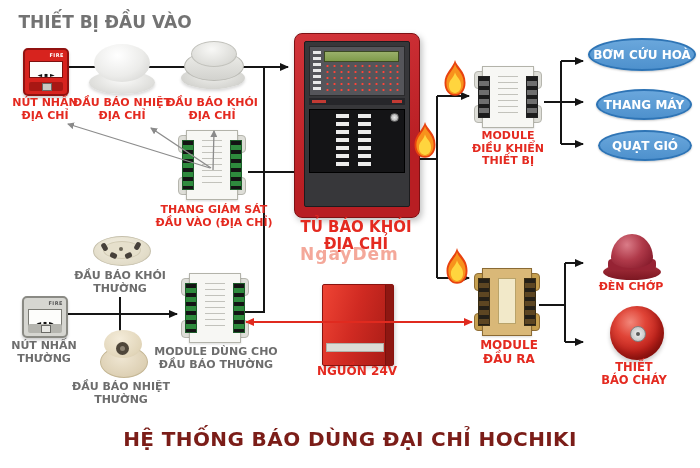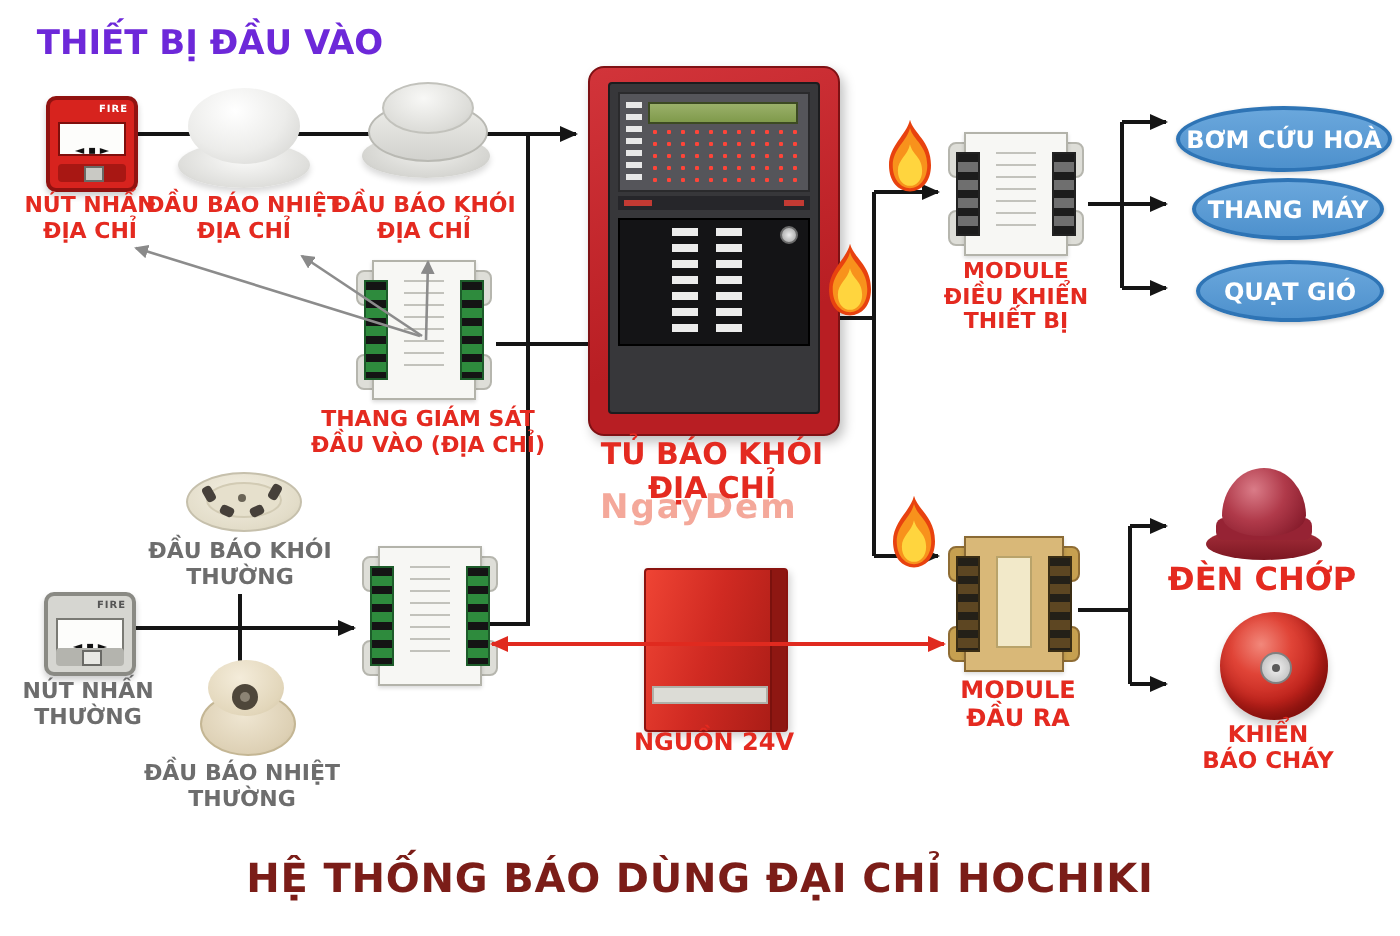--- a/index.html
+++ b/index.html
@@ -3,21 +3,21 @@
 <meta charset="utf-8">
 <style>
   html,body{margin:0;padding:0;background:#fff;}
   #canvas{position:relative;width:700px;height:468px;background:#ffffff;overflow:hidden;
           font-family:"DejaVu Sans","Liberation Sans",sans-serif;}
   
   .lbl{position:absolute;font-weight:700;text-align:center;white-space:pre-line;
        line-height:1.14;font-size:11px;z-index:4;letter-spacing:0;}
   .red{color:#e42a20;}
   .gray{color:#6d6d6d;}
-  .heading{position:absolute;font-weight:700;font-size:17px;color:#6d28d9;z-index:4;
+  .heading{position:absolute;font-weight:700;font-size:17px;color:#737373;z-index:4;
            text-align:center;white-space:nowrap;}
   .footer{position:absolute;left:0;width:700px;top:427px;text-align:center;font-weight:700;
           font-size:20px;color:#7b1d18;z-index:4;letter-spacing:.4px;}
   .watermark{position:absolute;left:300px;top:244px;font-size:17px;font-weight:700;
              color:#f4a89a;z-index:1;letter-spacing:1px;}
   
   svg.wires{position:absolute;left:0;top:0;z-index:1;}
   svg.pointers{position:absolute;left:0;top:0;z-index:3;pointer-events:none;}
   
   .module{position:absolute;z-index:2;}
@@ -254,21 +254,21 @@
       <i class="tab t2"></i>
       <i class="tab t3"></i>
       <i class="tab t4"></i>
     <div class="mbody">
       <i class="term l"></i>
       <i class="term r"></i>
       <i class="mtext"></i>
     </div>
   </div>
 
-  <div class="pill" style="left:588px;top:53px;width:104px;height:29px;">BƠM CỨU HOÀ</div>
+  <div class="pill" style="left:588px;top:38px;width:104px;height:29px;">BƠM CỨU HOÀ</div>
   <div class="pill" style="left:596px;top:89px;width:92px;height:27px;">THANG MÁY</div>
   <div class="pill" style="left:598px;top:130px;width:90px;height:27px;">QUẠT GIÓ</div>
 
   <div class="strobe">
     <div class="st-base"></div>
     <div class="st-rim"></div>
     <div class="st-dome"></div>
   </div>
 
   <div class="bell">
@@ -319,25 +319,27 @@
   <div class="lbl red" style="left:160px;top:97px;width:104px;">ĐẦU BÁO KHÓI
 ĐỊA CHỈ</div>
   <div class="lbl red" style="left:150px;top:204px;width:128px;">THANG GIÁM SÁT
 ĐẦU VÀO (ĐỊA CHỈ)</div>
   <div class="lbl gray" style="left:68px;top:270px;width:104px;">ĐẦU BÁO KHÓI
 THƯỜNG</div>
   <div class="lbl gray" style="left:0;top:340px;width:88px;">NÚT NHẤN
 THƯỜNG</div>
   <div class="lbl gray" style="left:66px;top:381px;width:110px;">ĐẦU BÁO NHIỆT
 THƯỜNG</div>
+  <div class="lbl gray" style="left:152px;top:346px;width:128px;">MODULE DÙNG CHO
+ĐẦU BÁO THƯỜNG</div>
   <div class="lbl red" style="left:294px;top:219px;width:124px;font-size:15px;">TỦ BÁO KHÓI
 ĐỊA CHỈ</div>
   <div class="lbl red" style="left:307px;top:365px;width:100px;font-size:12px;">NGUỒN 24V</div>
   <div class="lbl red" style="left:456px;top:130px;width:104px;">MODULE
 ĐIỀU KHIỂN
 THIẾT BỊ</div>
   <div class="lbl red" style="left:457px;top:339px;width:104px;font-size:12px;">MODULE
 ĐẦU RA</div>
-  <div class="lbl red" style="left:579px;top:281px;width:104px;font-size:16px;">ĐÈN CHỚP</div>
-  <div class="lbl red" style="left:582px;top:361px;width:104px;font-size:11.5px;">KHIỂN
+  <div class="lbl red" style="left:579px;top:281px;width:104px;font-size:11px;">ĐÈN CHỚP</div>
+  <div class="lbl red" style="left:582px;top:361px;width:104px;font-size:11.5px;">THIẾT
 BÁO CHÁY</div>
 
 </div>
 
 </body></html>

